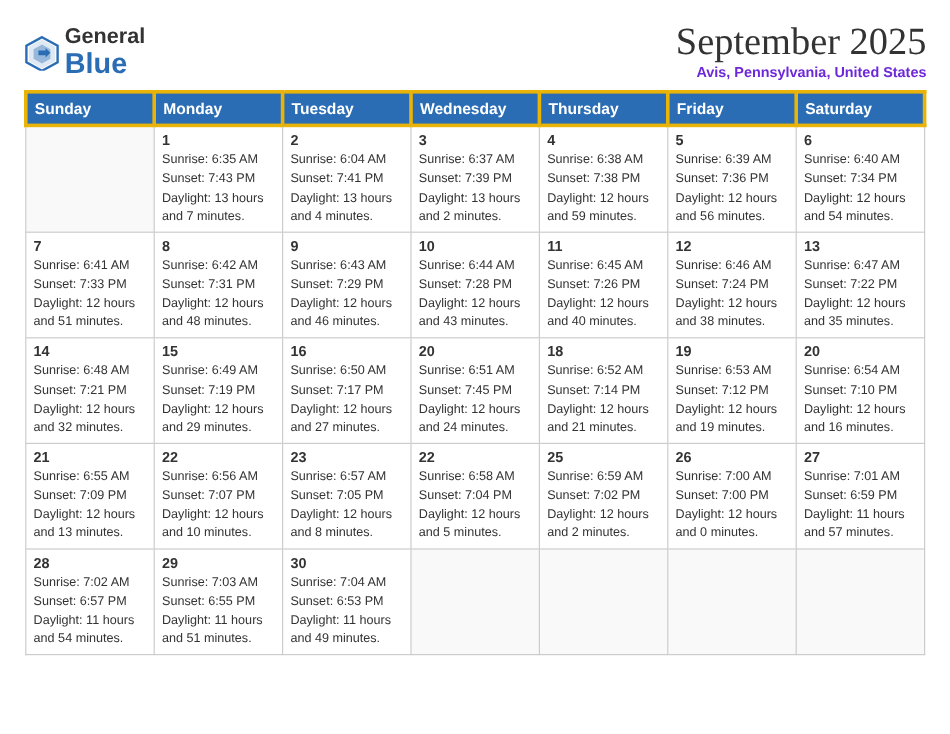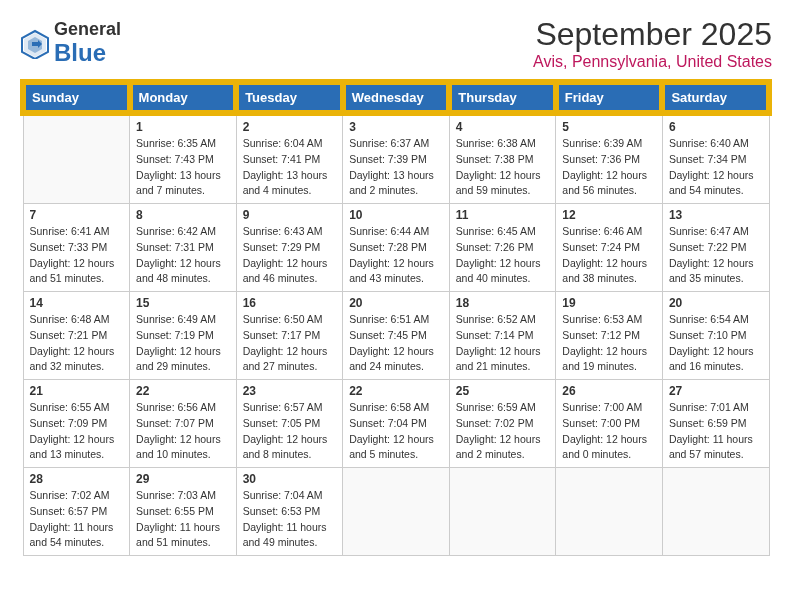--- a/index.html
+++ b/index.html
@@ -5,21 +5,21 @@
     * { box-sizing: border-box; margin: 0; padding: 0; }
     body {
       font-family: Arial, sans-serif;
       background: #fff;
       width: 792px;
       min-height: 612px;
       padding: 16px 20px;
     }
     .header-area {
       display: flex;
-      align-items: center;
+      align-items: flex-end;
       justify-content: space-between;
       margin-bottom: 8px;
     }
     .logo {
       display: flex;
       align-items: center;
       gap: 4px;
     }
     .logo-text {
       display: flex;
@@ -40,38 +40,40 @@
       width: 30px;
       height: 30px;
     }
     .title-area {
       text-align: right;
     }
     .month-title {
       font-size: 32px;
       font-weight: normal;
       color: #333;
+      font-family: Liberation Serif, serif;
     }
     .location-title {
-      font-size: 16px;
-      color: #be185d;
+      font-size: 12px;
+      color: #6d28d9;
+      font-weight: bold;
     }
     .calendar-table {
       width: 100%;
       border-collapse: collapse;
       table-layout: fixed;
     }
     .calendar-table th {
       background-color: #2a6db5;
       color: #fff;
       text-align: left;
       padding: 5px 6px;
       font-size: 13px;
       font-weight: bold;
-      border: 6px solid #eab308;
+      border: 3px solid #eab308;
     }
     .calendar-table td {
       border: 1px solid #ccc;
       vertical-align: top;
       padding: 4px 6px;
       min-height: 80px;
       font-size: 10.5px;
       color: #333;
       background: #fff;
     }

